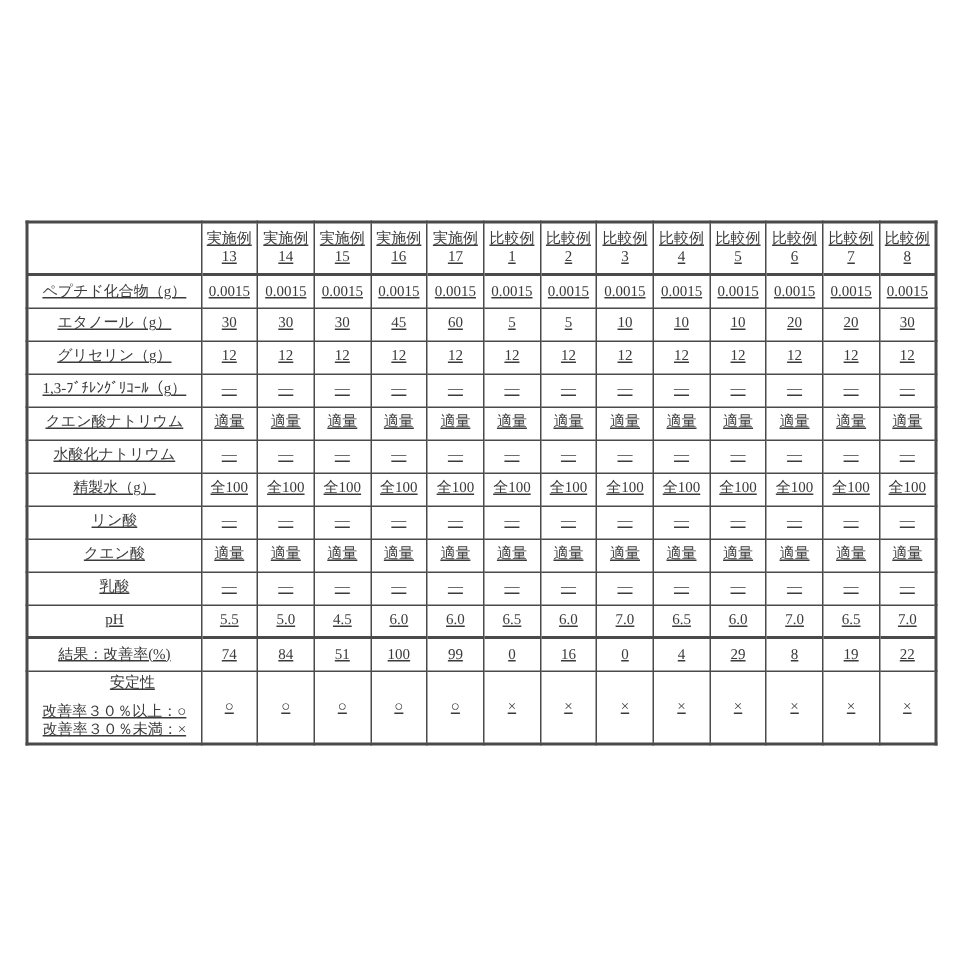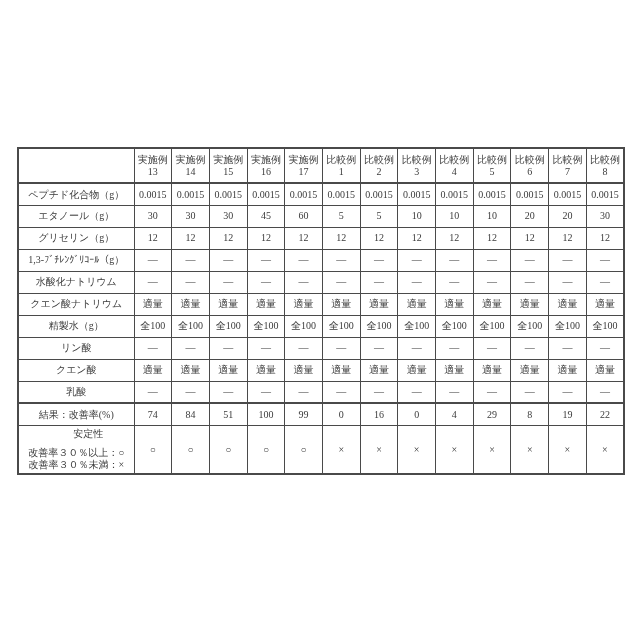--- a/index.html
+++ b/index.html
@@ -20,20 +20,21 @@
     background: #ffffff;
   }
   table.ftable {
     position: absolute;
     left: 17px;
     top: 147px;
     width: 608px;
     border-collapse: collapse;
     table-layout: fixed;
     border: 2px solid #4a4a4a;
+    text-decoration: underline;
   }
   table.ftable th, table.ftable td {
     border: 1px solid #4a4a4a;
     font-weight: normal;
     font-size: 10px;
     line-height: 1.15;
     text-align: center;
     vertical-align: middle;
     padding: 0;
     white-space: nowrap;
@@ -216,56 +217,56 @@
           <td>—</td>
           <td>—</td>
           <td>—</td>
           <td>—</td>
           <td>—</td>
           <td>—</td>
           <td>—</td>
         </tr>
         <tr>
           <th class="rowlabel">
+            <div>クエン酸ナトリウム</div>
+          </th>
+          <td>適量</td>
+          <td>適量</td>
+          <td>適量</td>
+          <td>適量</td>
+          <td>適量</td>
+          <td>適量</td>
+          <td>適量</td>
+          <td>適量</td>
+          <td>適量</td>
+          <td>適量</td>
+          <td>適量</td>
+          <td>適量</td>
+          <td>適量</td>
+        </tr>
+        <tr>
+          <th class="rowlabel">
             <div>水酸化ナトリウム</div>
           </th>
           <td>—</td>
           <td>—</td>
           <td>—</td>
           <td>—</td>
           <td>—</td>
           <td>—</td>
           <td>—</td>
           <td>—</td>
           <td>—</td>
           <td>—</td>
           <td>—</td>
           <td>—</td>
           <td>—</td>
         </tr>
         <tr>
           <th class="rowlabel">
-            <div>クエン酸ナトリウム</div>
-          </th>
-          <td>適量</td>
-          <td>適量</td>
-          <td>適量</td>
-          <td>適量</td>
-          <td>適量</td>
-          <td>適量</td>
-          <td>適量</td>
-          <td>適量</td>
-          <td>適量</td>
-          <td>適量</td>
-          <td>適量</td>
-          <td>適量</td>
-          <td>適量</td>
-        </tr>
-        <tr>
-          <th class="rowlabel">
             <div>精製水（g）</div>
           </th>
           <td>全100</td>
           <td>全100</td>
           <td>全100</td>
           <td>全100</td>
           <td>全100</td>
           <td>全100</td>
           <td>全100</td>
           <td>全100</td>
@@ -321,20 +322,38 @@
           <td>—</td>
           <td>—</td>
           <td>—</td>
           <td>—</td>
           <td>—</td>
           <td>—</td>
           <td>—</td>
           <td>—</td>
           <td>—</td>
           <td>—</td>
+        </tr>
+        <tr>
+          <th class="rowlabel">
+            <div>pH</div>
+          </th>
+          <td>5.5</td>
+          <td>5.0</td>
+          <td>4.5</td>
+          <td>6.0</td>
+          <td>6.0</td>
+          <td>6.5</td>
+          <td>6.0</td>
+          <td>7.0</td>
+          <td>6.5</td>
+          <td>6.0</td>
+          <td>7.0</td>
+          <td>6.5</td>
+          <td>7.0</td>
         </tr>
         <tr class="thick-top">
           <th class="rowlabel">
             <div>結果：改善率(%)</div>
           </th>
           <td>74</td>
           <td>84</td>
           <td>51</td>
           <td>100</td>
           <td>99</td>

